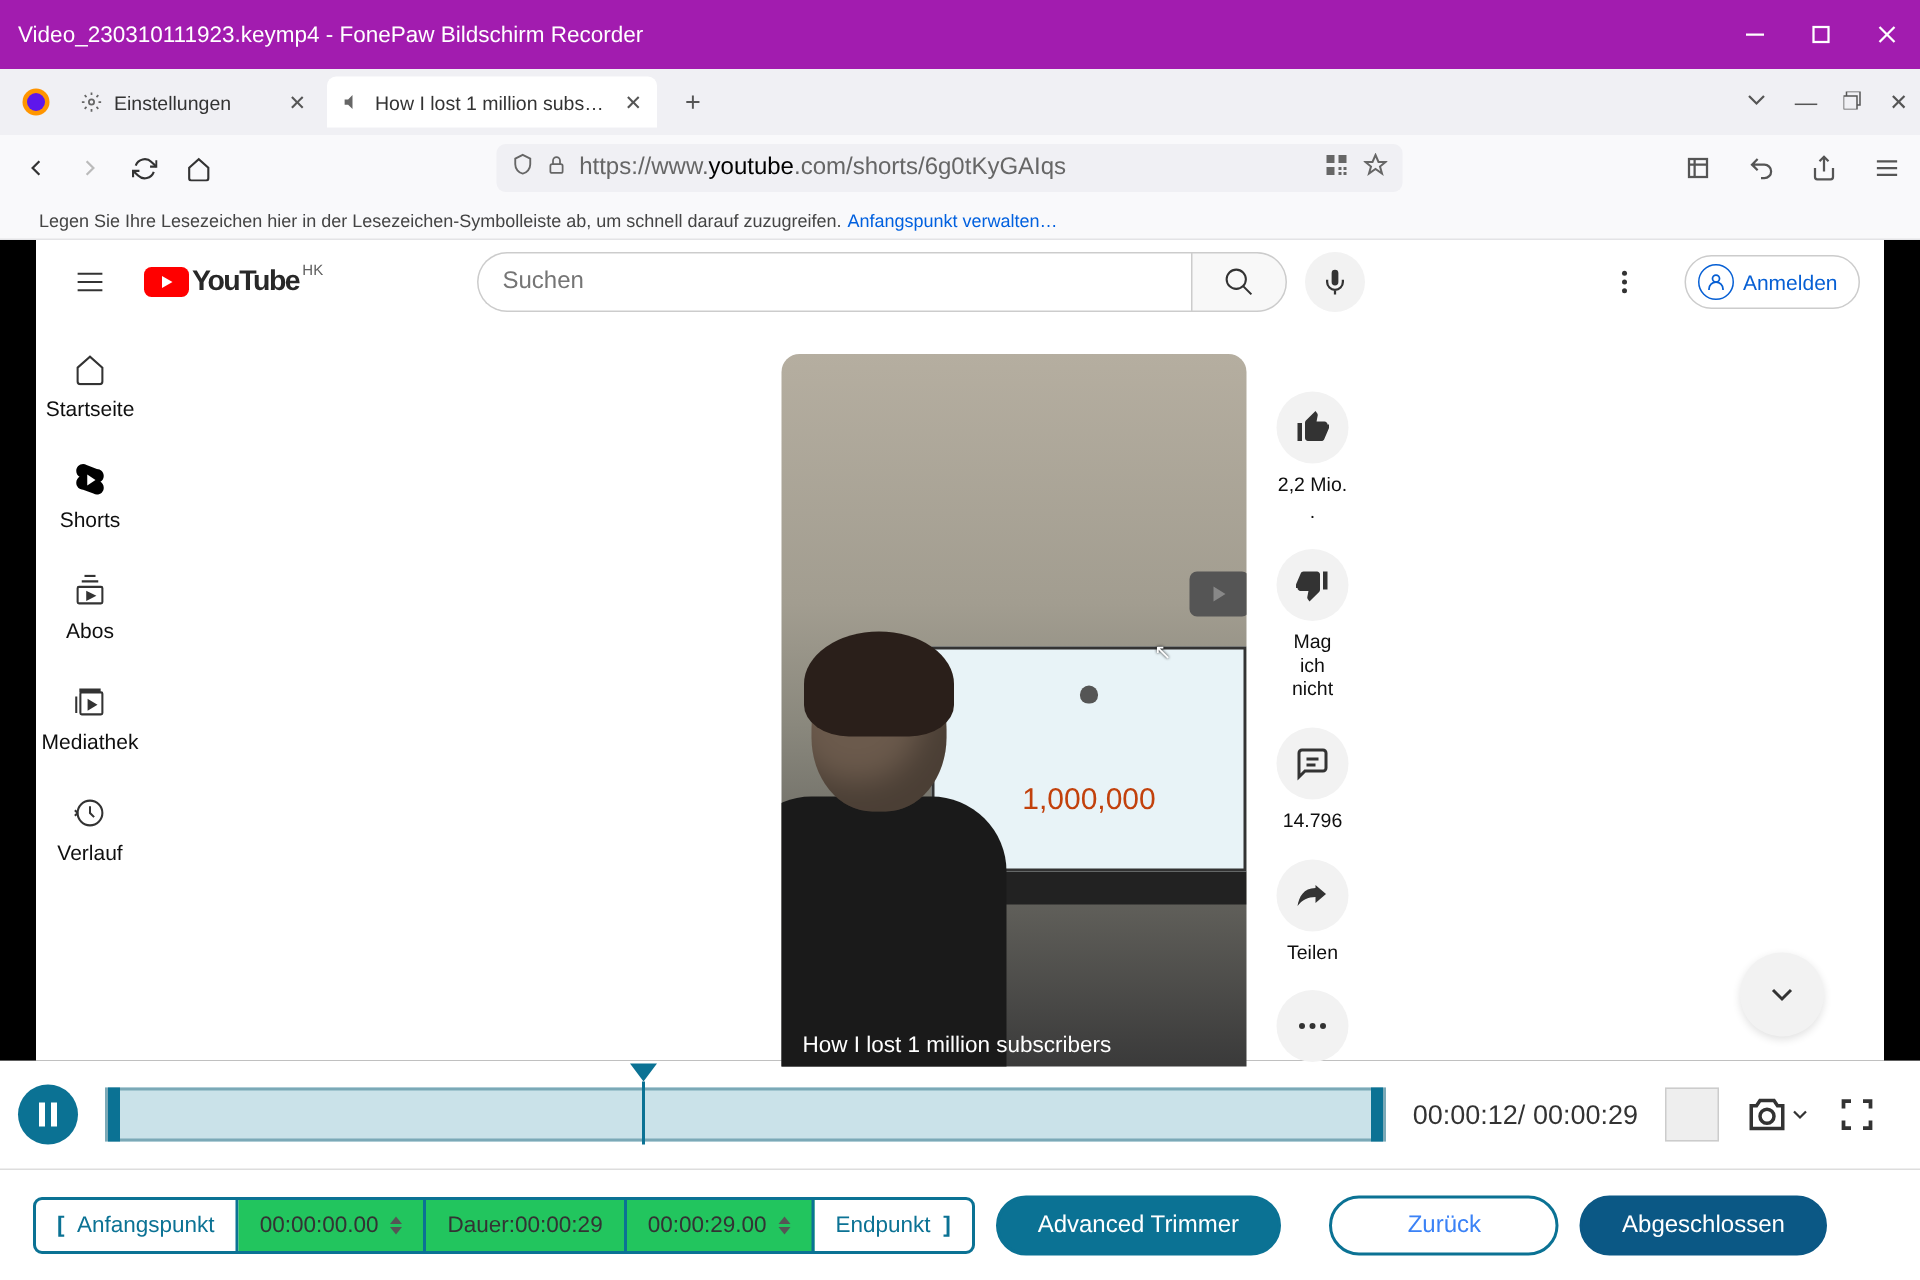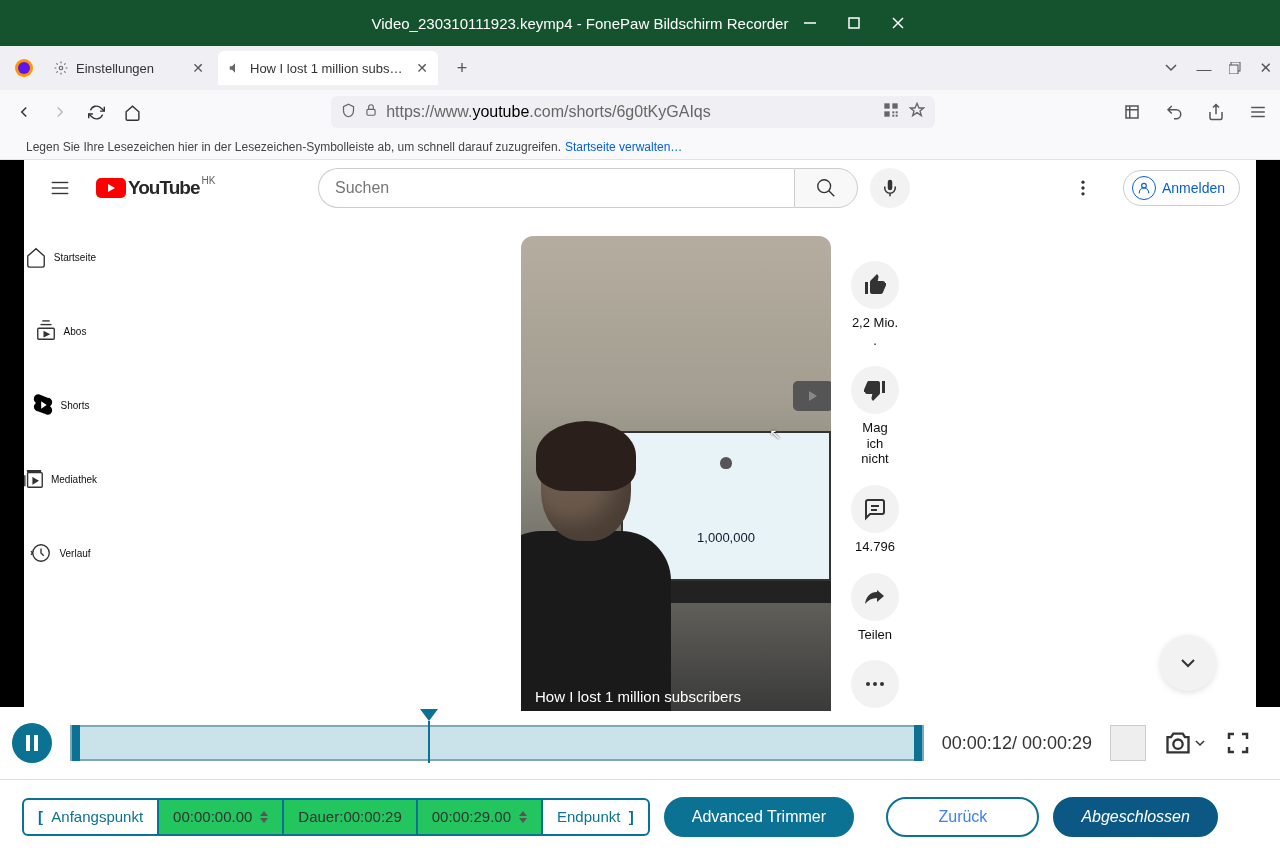--- a/index.html
+++ b/index.html
@@ -1,19 +1,19 @@
 <!DOCTYPE html>
 <html><head>
 <meta charset="utf-8">
 <style>
 * { box-sizing: border-box; margin: 0; padding: 0; font-family: Arial, sans-serif; }
 body { width: 1280px; height: 853px; overflow: hidden; background: #000; }
 
 
-.title-bar { height: 46px; background: #14532d; display: flex; align-items: center; justify-content: center; padding: 0 0 0 12px; color: #fff; font-size: 15px; }
+.title-bar { height: 46px; background: #a21caf; display: flex; align-items: center; justify-content: space-between; padding: 0 0 0 12px; color: #fff; font-size: 15px; }
 .title-bar .title { font-weight: 400; }
 .title-bar .controls { display: flex; height: 100%; }
 .title-bar .controls .ctrl { width: 44px; display: flex; align-items: center; justify-content: center; cursor: pointer; }
 .title-bar .controls svg { width: 14px; height: 14px; }
 
 
 .browser-tabs { height: 44px; background: #f0f0f4; display: flex; align-items: center; padding: 0 8px; }
 .tab-firefox { width: 32px; height: 32px; display:flex; align-items:center; justify-content:center; margin-right: 4px;}
 .tab { height: 34px; display:flex; align-items:center; padding: 0 10px 0 10px; border-radius: 6px 6px 0 0; margin-right: 4px; min-width:170px; max-width: 220px; position:relative; font-size: 13px; color:#333; }
 .tab.active { background:#fff; }
@@ -58,30 +58,30 @@
 .search-box .search-btn { width:64px; border:1px solid #ccc; border-radius: 0 40px 40px 0; background:#f8f8f8; display:flex; align-items:center; justify-content:center; cursor:pointer;}
 .mic-btn { width:40px; height:40px; border-radius:50%; background:#f2f2f2; display:flex; align-items:center; justify-content:center; margin-left:12px; cursor:pointer;}
 .masthead .end { display:flex; align-items:center; gap:20px; margin-left:auto;}
 .masthead .more-btn { width:40px; height:40px; display:flex; align-items:center; justify-content:center; cursor:pointer;}
 .signin-btn { height:36px; border:1px solid #ccc; border-radius:18px; display:flex; align-items:center; padding:0 14px 0 8px; gap:6px; color:#065fd4; font-size:14px; font-weight:500; cursor:pointer;}
 .signin-btn .avatar-icon { width:24px; height:24px; border:1px solid #065fd4; border-radius:50%; display:flex; align-items:center; justify-content:center;}
 
 
 .yt-body { display:flex; height: calc(100% - 56px);}
 .sidebar { width: 72px; display:flex; flex-direction:column; padding-top:4px;}
-.sidebar .sb-item { height:74px; display:flex; flex-direction:row; align-items:center; justify-content:center; gap:6px; cursor:pointer; font-size:10px; color:#0f0f0f;}
+.sidebar .sb-item { height:74px; display:flex; flex-direction:column; align-items:center; justify-content:center; gap:6px; cursor:pointer; font-size:14px; color:#0f0f0f;}
 .sidebar .sb-item.active .sb-icon { color:#000;}
 .sidebar .sb-icon { width:24px; height:24px; display:flex; align-items:center; justify-content:center;}
 
 
 .short-area { flex:1; display:flex; justify-content:center; padding-top: 20px; position:relative;}
 .short-card { width: 310px; height: 475px; background: linear-gradient(180deg, #b5aea0 0%, #a29d90 35%, #8a887d 52%, #3a3a3a 100%); border-radius: 12px 12px 0 0; position:relative; overflow:hidden;}
 .monitor { position:absolute; bottom:30px; left:100px; right:0; height:250px; }
 .monitor .screen { background:#e8f3f7; height:150px; border:2px solid #333; position:relative;}
-.monitor .screen .num { position:absolute; bottom:34px; left:50%; transform:translateX(-50%); color:#0f172a; font-size:13px; font-weight:500;}
+.monitor .screen .num { position:absolute; bottom:34px; left:50%; transform:translateX(-50%); color:#c2410c; font-size:20px; font-weight:500;}
 .monitor .screen .avatar-dot { position:absolute; top:24px; left:50%; transform:translateX(-50%); width:12px; height:12px; border-radius:50% 50% 45% 45%; background:#555;}
 .monitor .bar { height:22px; background:#222;}
 .person { position:absolute; left:-30px; bottom:-30px; width:200px; height:320px;}
 .person .head { width:90px; height:110px; border-radius:50% 50% 45% 45%; background:#6b5a4c; position:absolute; top:10px; right:60px; box-shadow: inset -15px -20px 20px rgba(0,0,0,0.3);}
 .person .hair { width:100px; height:70px; border-radius:50% 50% 30% 30%; background:#2a1f1a; position:absolute; top:0px; right:55px;}
 .person .body { width:180px; height:200px; background:#1a1a1a; border-radius:50px 50px 0 0; position:absolute; top:110px; left:0;}
 .short-card .title { position:absolute; bottom:6px; left:14px; color:#fff; font-size:15px; font-weight:500;}
 .cursor-arrow { position:absolute; top:190px; right:50px; font-size:14px; color:#fff; text-shadow:0 0 2px #000;}
 .yt-ghost { position:absolute; top:145px; right:-2px; width:40px; height:30px; background:#555; border-radius:5px; display:flex; align-items:center; justify-content:center;}
 .yt-ghost::after { content:''; border-left:8px solid #888; border-top:5px solid transparent; border-bottom:5px solid transparent;}
@@ -116,21 +116,21 @@
 .seg-group .seg:last-child { border-right:0;}
 .seg.primary { color:#0b7294; font-weight:500;}
 .seg.value { color:#333; background:#22c55e;}
 .spin { display:flex; flex-direction:column; margin-left:8px; gap:2px;}
 .spin .up, .spin .down { width:0; height:0; border-left:4px solid transparent; border-right:4px solid transparent; cursor:pointer;}
 .spin .up { border-bottom:5px solid #555;}
 .spin .down { border-top:5px solid #555;}
 .pill-btn { height:40px; border-radius:20px; display:flex; align-items:center; padding:0 26px; font-size:16px; cursor:pointer; border:2px solid;}
 .pill-btn.advanced { background:#0b7294; color:#fff; border-color:#0b7294;}
 .pill-btn.back { background:#fff; color:#3b82f6; border-color:#0b7294; padding:0 50px;}
-.pill-btn.done { background:#0b5885; color:#fff; border-color:#0b5885; padding:0 26px;font-style:italic;}
+.pill-btn.done { background:#0b5885; color:#fff; border-color:#0b5885; padding:0 26px;}
 </style>
 </head>
 <body>
 
 <div class="title-bar">
   <div class="title">Video_230310111923.keymp4  -  FonePaw Bildschirm Recorder</div>
   <div class="controls">
     <div class="ctrl">
         <svg viewBox="0 0 14 14">
           <line x1="1" y1="7" x2="13" y2="7" stroke="#fff" stroke-width="1.5"></line>
@@ -261,21 +261,21 @@
           <line x1="3" y1="6" x2="21" y2="6"></line>
           <line x1="3" y1="12" x2="21" y2="12"></line>
           <line x1="3" y1="18" x2="21" y2="18"></line>
         </svg>
       </div>
   </div>
 </div>
 
 <div class="bookmark-bar">
   <span>Legen Sie Ihre Lesezeichen hier in der Lesezeichen-Symbolleiste ab, um schnell darauf zuzugreifen.</span>
-  <a href="#">Startseite verwalten…</a>
+  <a href="#">Anfangspunkt verwalten…</a>
 </div>
 
 <div class="yt-container">
   <div class="masthead">
     <div class="hamburger">
         <svg width="22" height="22" viewBox="0 0 24 24" stroke="#333" stroke-width="1.5">
           <line x1="3" y1="6" x2="21" y2="6"></line>
           <line x1="3" y1="12" x2="21" y2="12"></line>
           <line x1="3" y1="18" x2="21" y2="18"></line>
         </svg>
@@ -325,39 +325,39 @@
   <div class="yt-body">
     <div class="sidebar">
       <div class="sb-item">
         <span class="sb-icon">
             <svg width="22" height="22" viewBox="0 0 24 24" fill="none" stroke="#333" stroke-width="1.5">
               <path d="M3 11l9-8 9 8v10a2 2 0 0 1-2 2H5a2 2 0 0 1-2-2z"></path>
             </svg>
           </span>
         <span>Startseite</span>
       </div>
+      <div class="sb-item active">
+        <span class="sb-icon">
+            <svg width="22" height="22" viewBox="0 0 24 24" fill="#000">
+              <path d="M17 3c2.8 0 5 2.2 5 5 0 1.8-1 3.4-2.4 4.3 1.4.9 2.4 2.5 2.4 4.3 0 2.8-2.2 5-5 5-.9 0-1.8-.2-2.5-.7L7 18c-2.8 0-5-2.2-5-5 0-1.8 1-3.4 2.4-4.3C3 7.8 2 6.2 2 4.4 2 1.6 4.2-.6 7-.6c.9 0 1.8.2 2.5.7L17 3z" transform="translate(0 1)"></path>
+              <path d="M10 8l6 4-6 4V8z" fill="#fff"></path>
+            </svg>
+          </span>
+        <span>Shorts</span>
+      </div>
       <div class="sb-item">
         <span class="sb-icon">
             <svg width="22" height="22" viewBox="0 0 24 24" fill="none" stroke="#333" stroke-width="1.5">
               <rect x="3" y="9" width="18" height="12" rx="1"></rect>
               <line x1="6" y1="5" x2="18" y2="5"></line>
               <line x1="8" y1="1" x2="16" y2="1"></line>
               <path d="M10 13l5 2.5-5 2.5z" fill="#333"></path>
             </svg>
           </span>
         <span>Abos</span>
-      </div>
-      <div class="sb-item active">
-        <span class="sb-icon">
-            <svg width="22" height="22" viewBox="0 0 24 24" fill="#000">
-              <path d="M17 3c2.8 0 5 2.2 5 5 0 1.8-1 3.4-2.4 4.3 1.4.9 2.4 2.5 2.4 4.3 0 2.8-2.2 5-5 5-.9 0-1.8-.2-2.5-.7L7 18c-2.8 0-5-2.2-5-5 0-1.8 1-3.4 2.4-4.3C3 7.8 2 6.2 2 4.4 2 1.6 4.2-.6 7-.6c.9 0 1.8.2 2.5.7L17 3z" transform="translate(0 1)"></path>
-              <path d="M10 8l6 4-6 4V8z" fill="#fff"></path>
-            </svg>
-          </span>
-        <span>Shorts</span>
       </div>
       <div class="sb-item">
         <span class="sb-icon">
             <svg width="22" height="22" viewBox="0 0 24 24" fill="none" stroke="#333" stroke-width="1.5">
               <rect x="5" y="5" width="16" height="16" rx="1"></rect>
               <path d="M5 5V3h14v2M11 11l5 3-5 3z" fill="#333"></path>
               <line x1="2" y1="8" x2="2" y2="20"></line>
             </svg>
           </span>
         <span>Mediathek</span>

